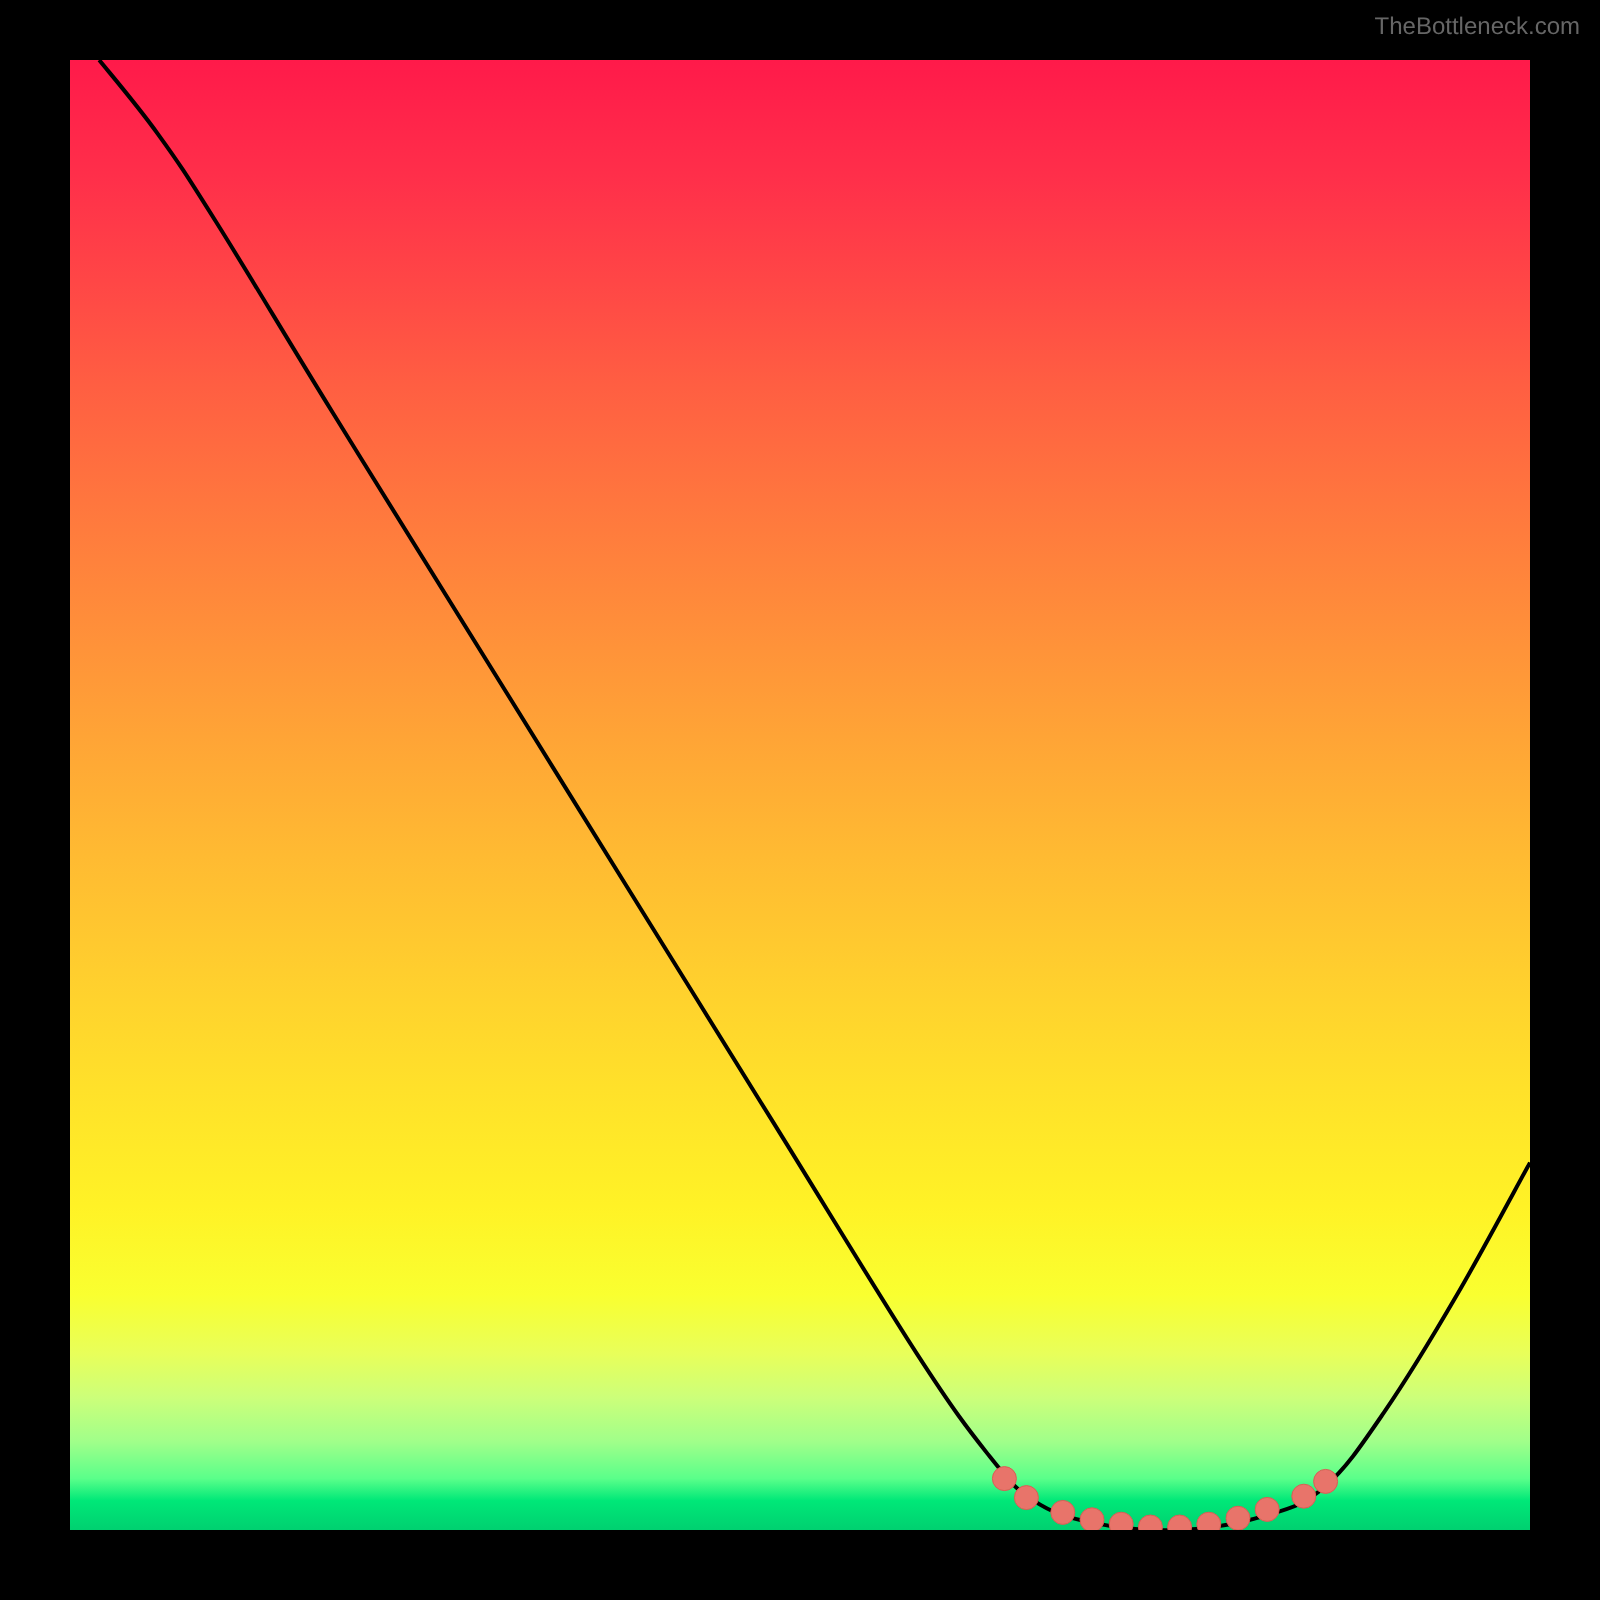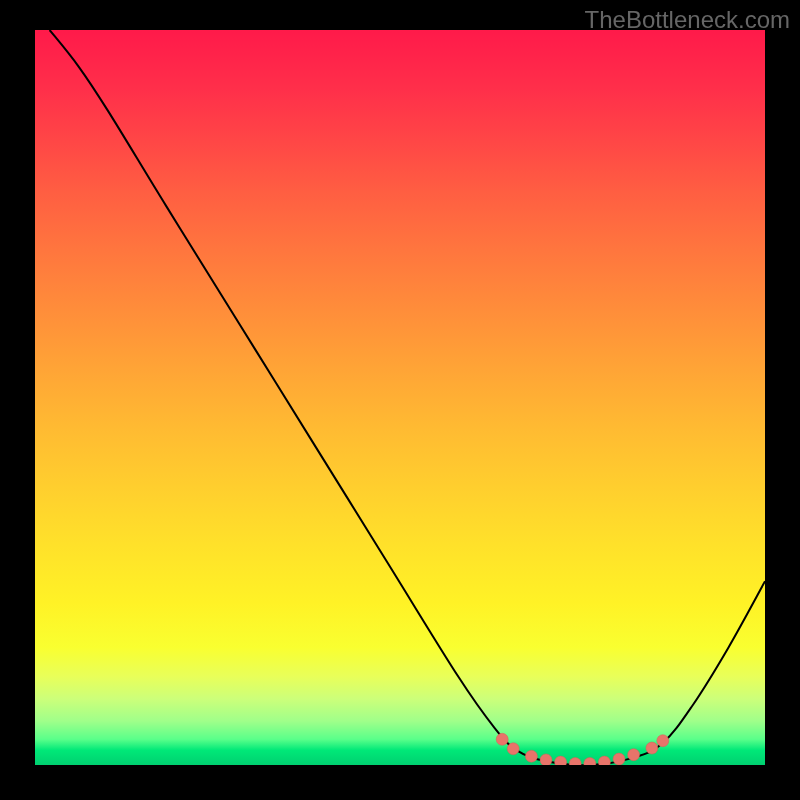--- a/index.html
+++ b/index.html
@@ -8,21 +8,21 @@
     height: 800px;
     background: #000;
     position: relative;
     font-family: Arial, sans-serif;
   }
   .watermark {
     position: absolute;
     top: 6px;
     right: 10px;
     color: #666;
-    font-size: 24px;
+    font-size: 12px;
     font-weight: 500;
     z-index: 10;
   }
   .plot-area {
     position: absolute;
     left: 35px;
     top: 30px;
     width: 730px;
     height: 735px;
     overflow: hidden;

